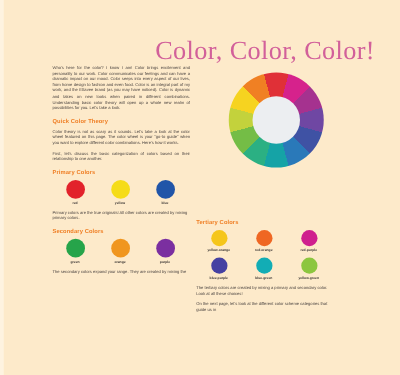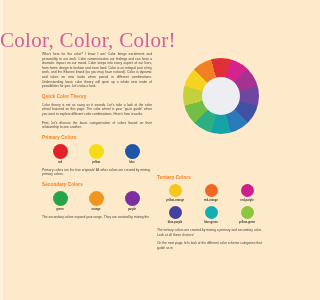--- a/index.html
+++ b/index.html
@@ -13,21 +13,21 @@
     background:#fdeaca;
     box-sizing:border-box;
   }
   
   .spine{
     position:absolute;left:0;top:0;width:3px;height:300px;
     background:#fef3e0;
   }
   .title{
     position:absolute;left:0;top:28px;width:300px;
-    text-align:left;
+    text-align:right;
     font-family:"Liberation Serif", serif;
     font-size:21px;
     font-weight:400;
     letter-spacing:.3px;
     color:#d2609a;
   }
   
   .wheel-wrap{
     position:absolute;left:183px;top:58px;width:76px;height:76px;
   }

